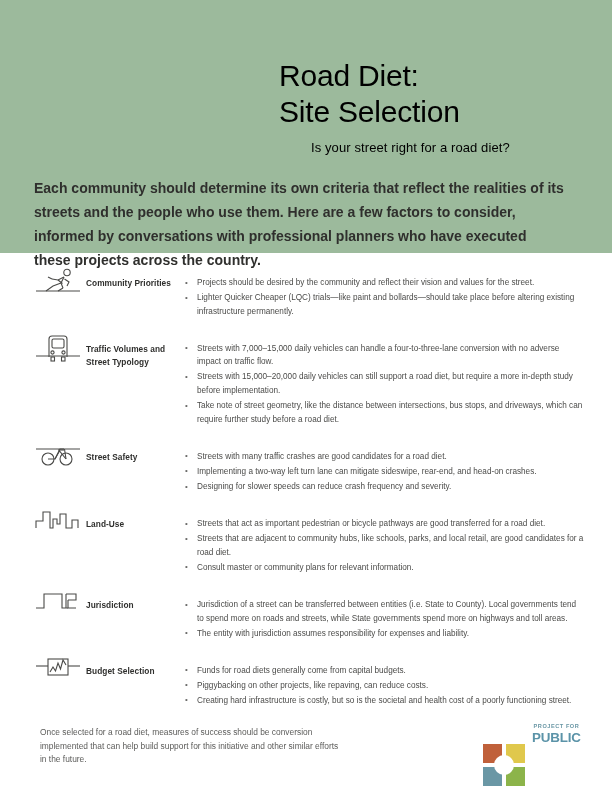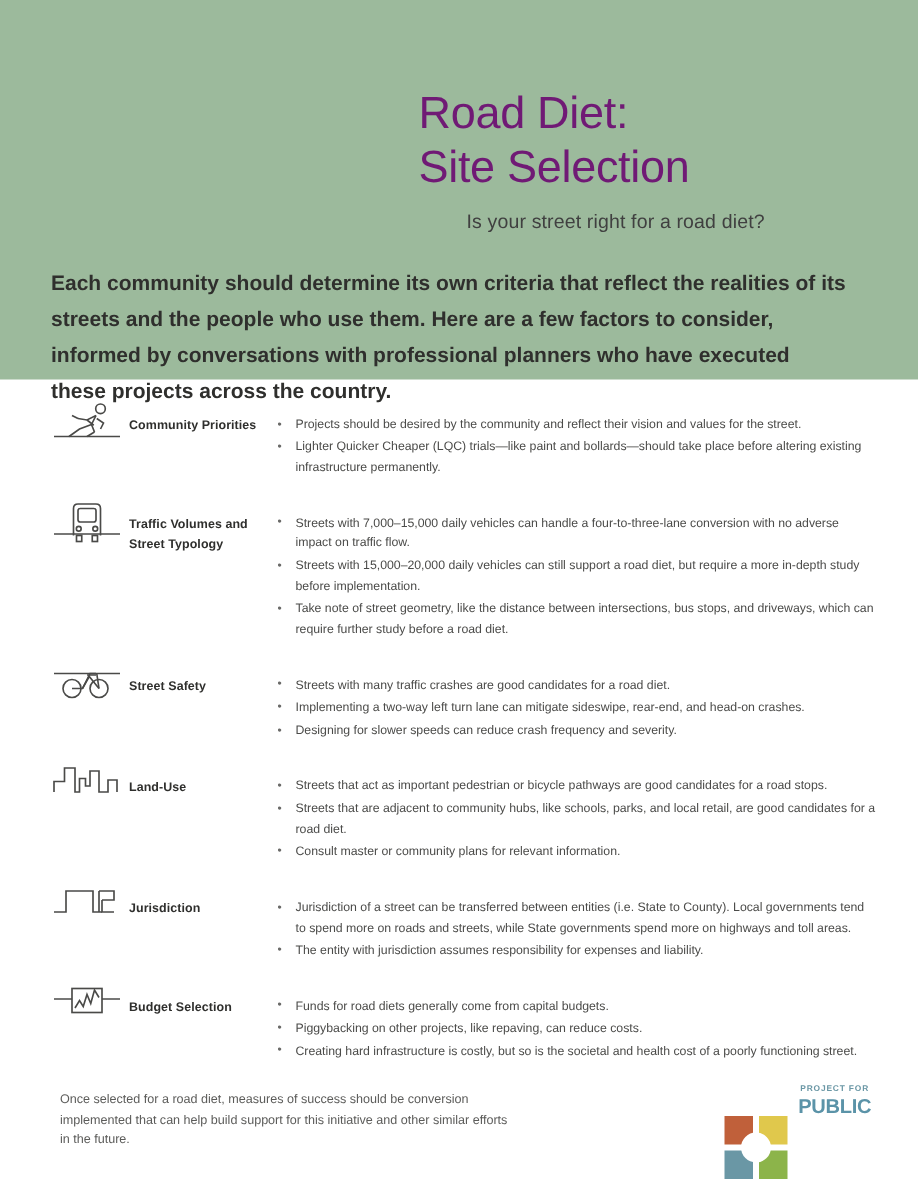--- a/index.html
+++ b/index.html
@@ -30,27 +30,27 @@
     position: absolute;
     right: 33px;
     top: 58px;
     text-align: left;
     width: 300px;
   }
   .title-line {
     font-size: 30px;
     line-height: 36px;
     font-weight: 400;
-    color: #701a75;
+    color: #000000;
     letter-spacing: -0.2px;
   }
   .subtitle {
     margin-top: 10px;
     font-size: 13px;
-    color: #404040;
+    color: #000000;
     font-weight: 400;
     letter-spacing: 0.1px;
     padding-left: 32px;
   }
   .intro {
     position: absolute;
     left: 34px;
     top: 176px;
     width: 530px;
     font-size: 14px;
@@ -266,21 +266,21 @@
 
   <div class="section">
     <div class="icon-cell">
       <svg width="48" height="26" viewBox="0 0 48 26" fill="none" stroke="#4a4a48" stroke-width="1.1">
         <path d="M2 20 L2 13 L9 13 L9 4 L16 4 L16 20 L19 20 L19 11 L23 11 L23 16 L26 16 L26 6 L32 6 L32 20 L38 20 L38 12 L44 12 L44 20"></path>
       </svg>
     </div>
     <div class="label-cell">Land-Use</div>
     <div class="bullets-cell">
       <ul class="bullets">
-        <li>Streets that act as important pedestrian or bicycle pathways are good candidates for a road stops.</li>
+        <li>Streets that act as important pedestrian or bicycle pathways are good transferred for a road diet.</li>
         <li>Streets that are adjacent to community hubs, like schools, parks, and local retail, are good candidates for a road diet.</li>
         <li>Consult master or community plans for relevant information.</li>
       </ul>
     </div>
   </div>
 
   <div class="section">
     <div class="icon-cell">
       <svg width="48" height="26" viewBox="0 0 48 26" fill="none" stroke="#4a4a48" stroke-width="1.1">
         <path d="M2 19 L10 19 L10 5 L28 5 L28 19 L34 19"></path>

